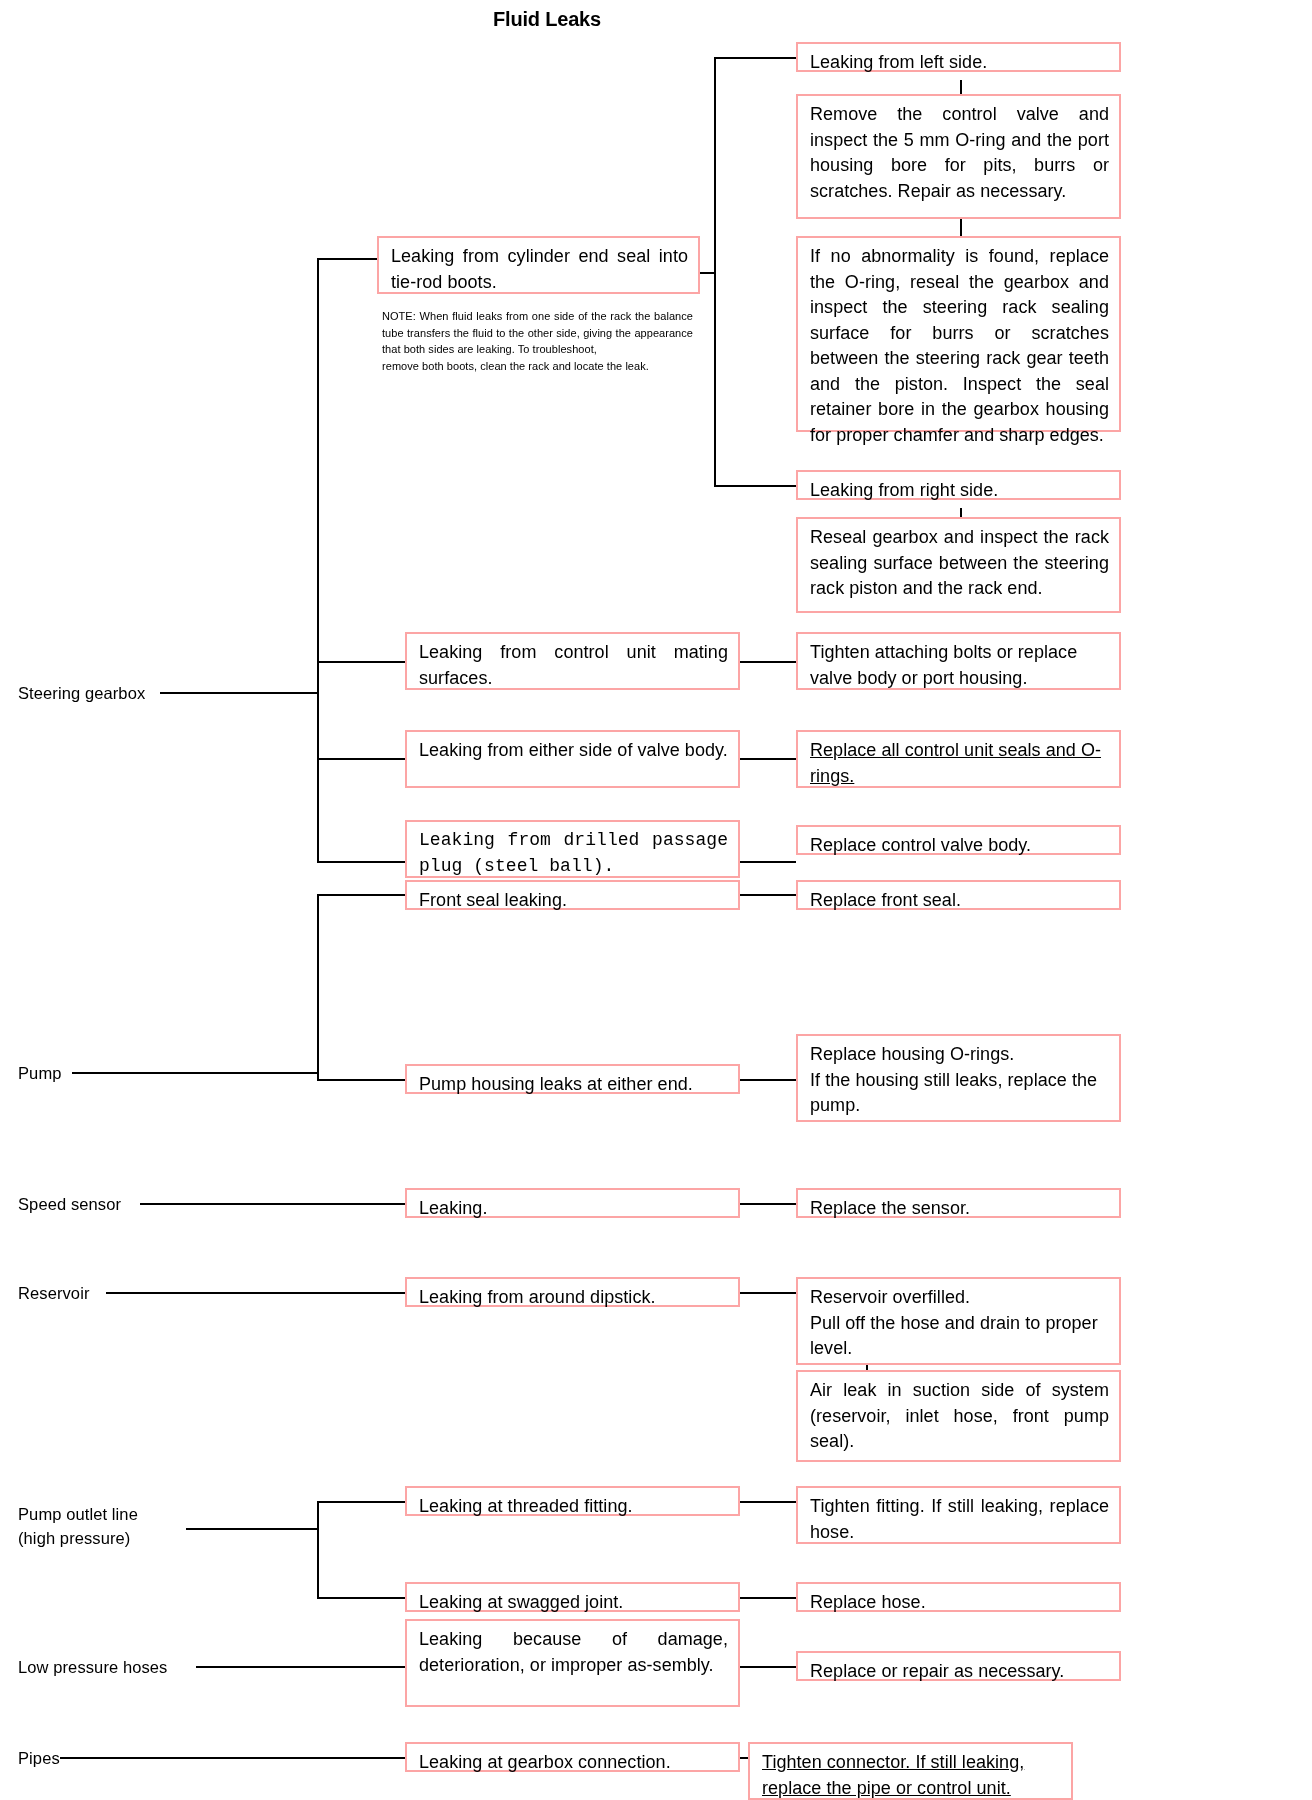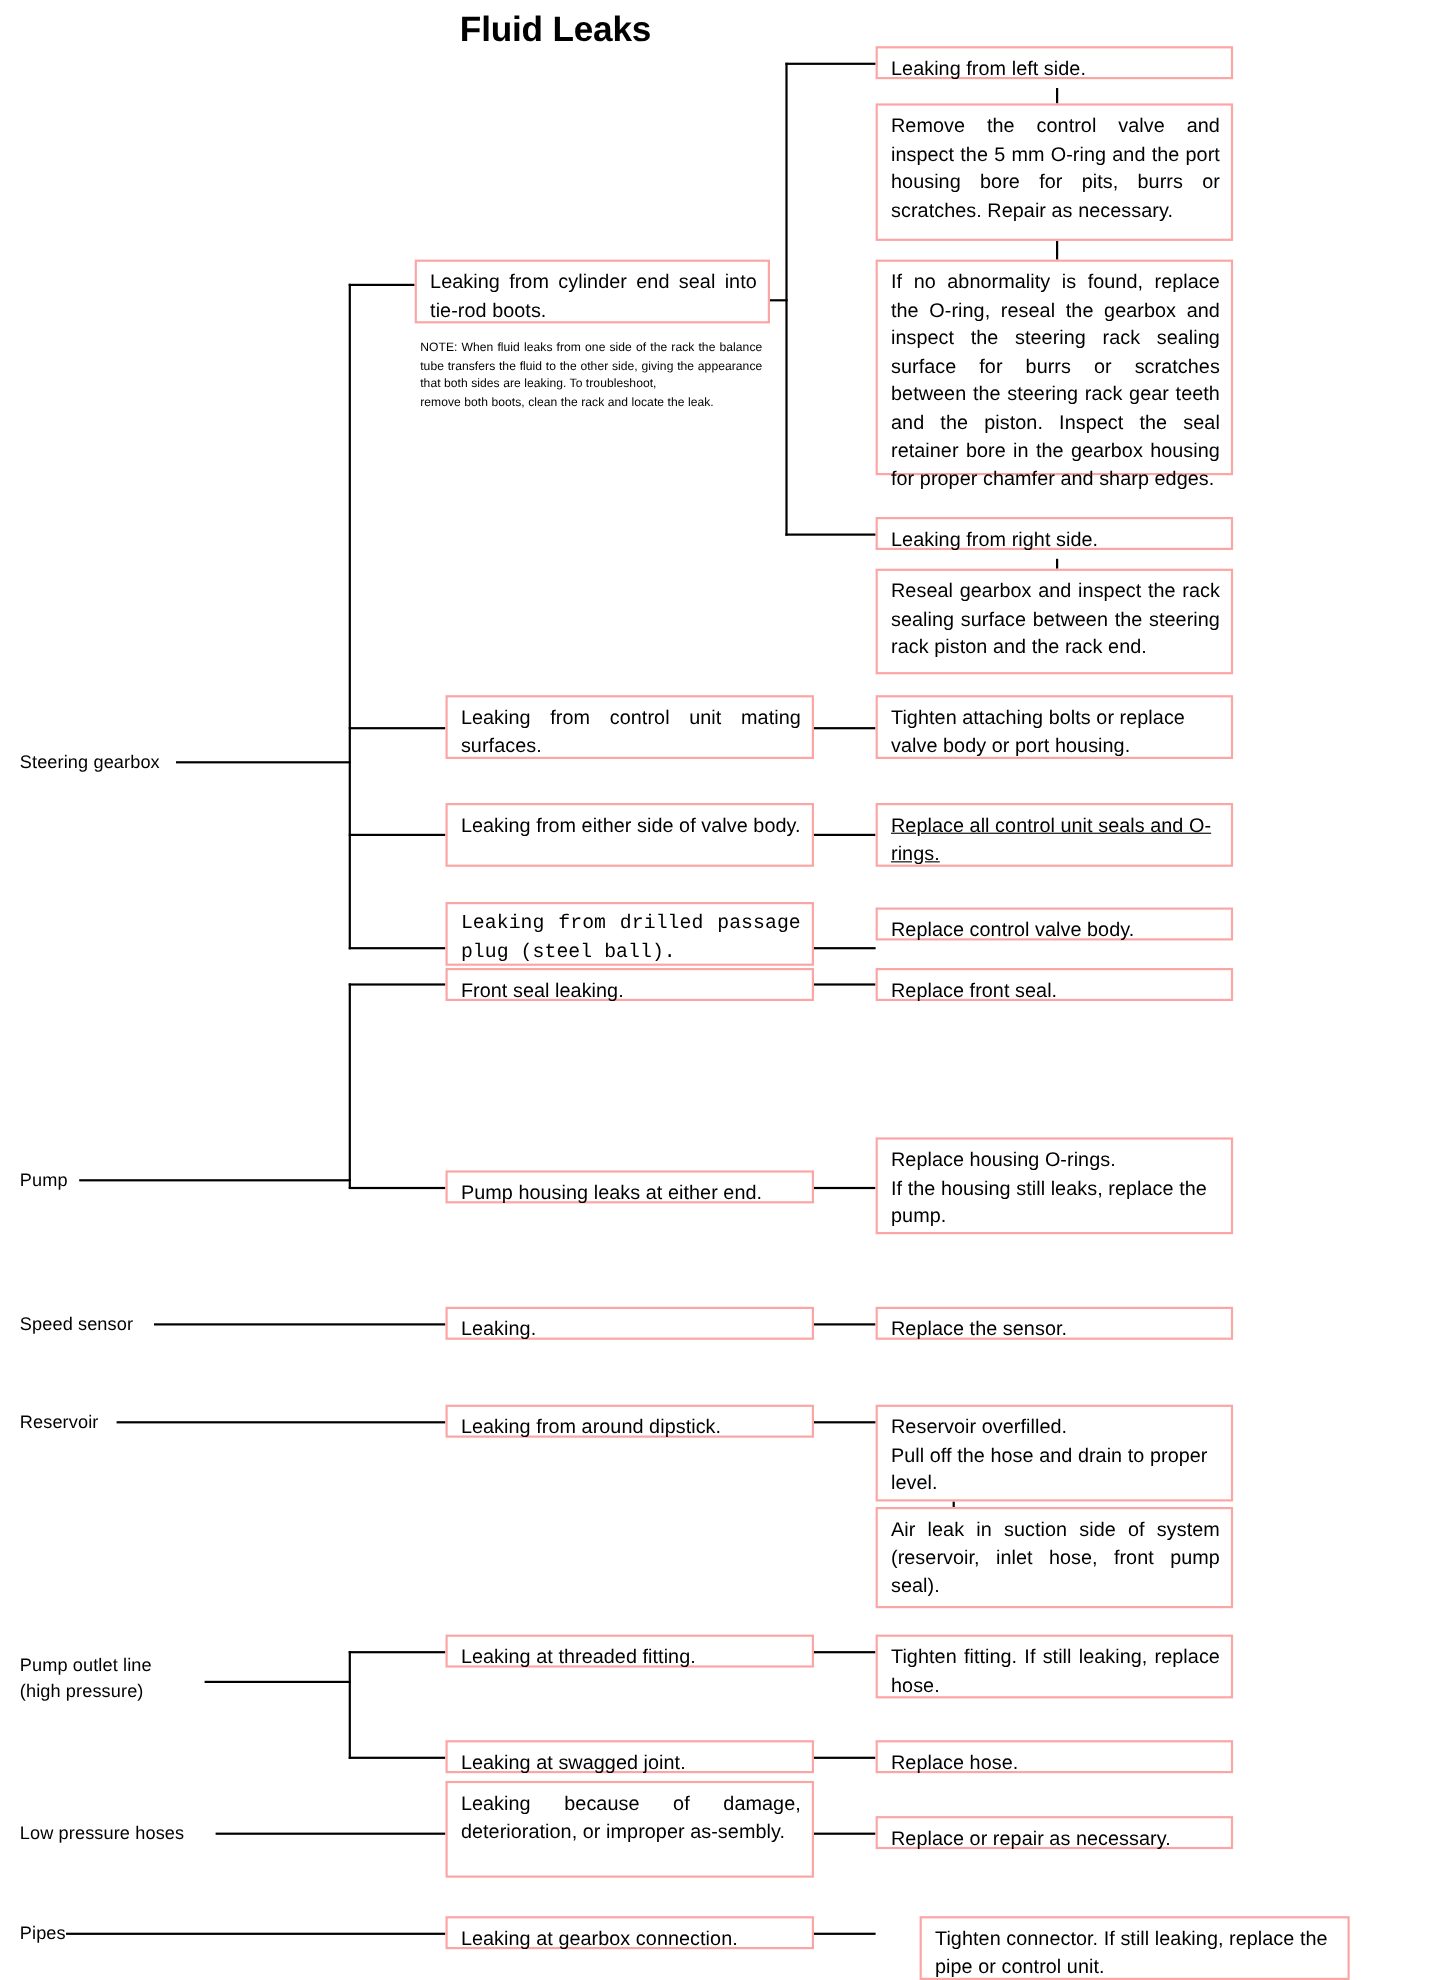--- a/index.html
+++ b/index.html
@@ -15,23 +15,24 @@
     font-family: "Liberation Sans", sans-serif;
     color: #000000;
     overflow: hidden;
   }
   #title {
     position: absolute;
     left: 0;
     top: 8px;
     width: 1010px;
     text-align: center;
-    font-size: 32px;
+    font-size: 20px;
     font-weight: bold;
     letter-spacing: -0.2px;
+    padding-left: 42px;
   }
   .box {
     position: absolute;
     box-sizing: border-box;
     border: 2px solid #fca5a5;
     background: #fff;
     padding: 6px 10px 5px 12px;
     font-size: 18px;
     line-height: 1.42;
     text-align: justify;
@@ -189,15 +190,15 @@
 Pull off the hose and drain to proper level.</div>
 
   <div class="box" style="left: 796px; top: 1370px; width: 325px; height: 92px;">Air leak in suction side of system (reservoir, inlet hose, front pump seal).</div>
 
   <div class="box" style="left: 796px; top: 1486px; width: 325px; height: 58px;">Tighten fitting. If still leaking, replace hose.</div>
 
   <div class="box nojust" style="left:796px; top:1582px; width:325px; height:30px;">Replace hose.</div>
 
   <div class="box nojust" style="left:796px; top:1651px; width:325px; height:30px;">Replace or repair as necessary.</div>
 
-  <div class="box nojust" style="left:836px; top:1742px; width:391px; height:58px;">Tighten connector. If still leaking, replace the pipe or control unit.</div>
+  <div class="box nojust" style="left:748px; top:1742px; width:325px; height:58px;text-decoration:underline;">Tighten connector. If still leaking, replace the pipe or control unit.</div>
 
 </div>
 
 </body></html>

